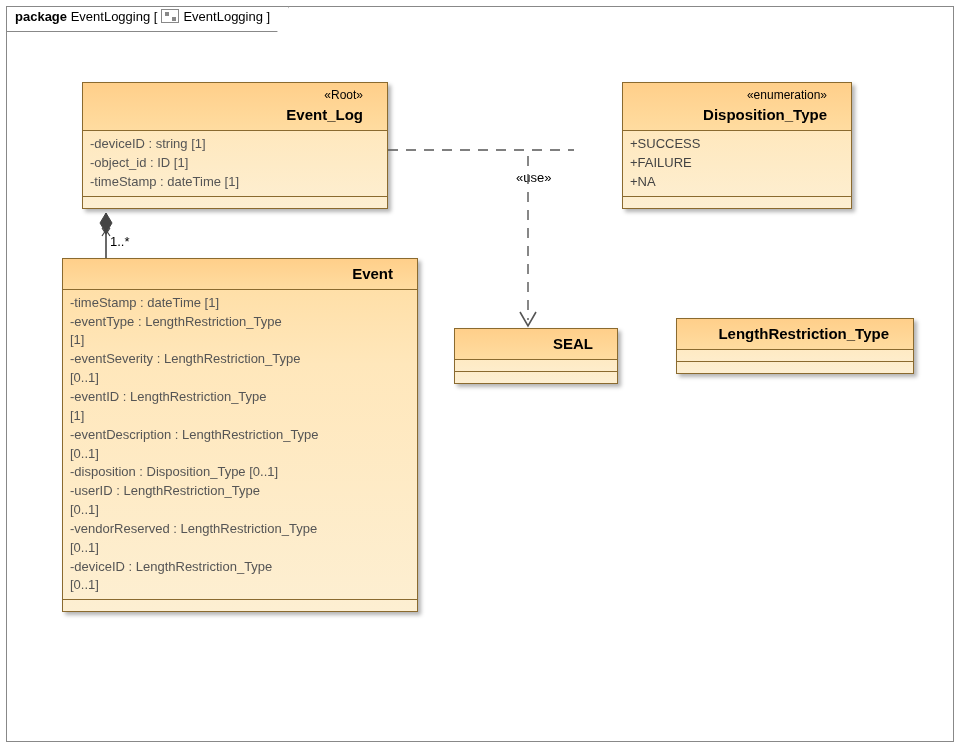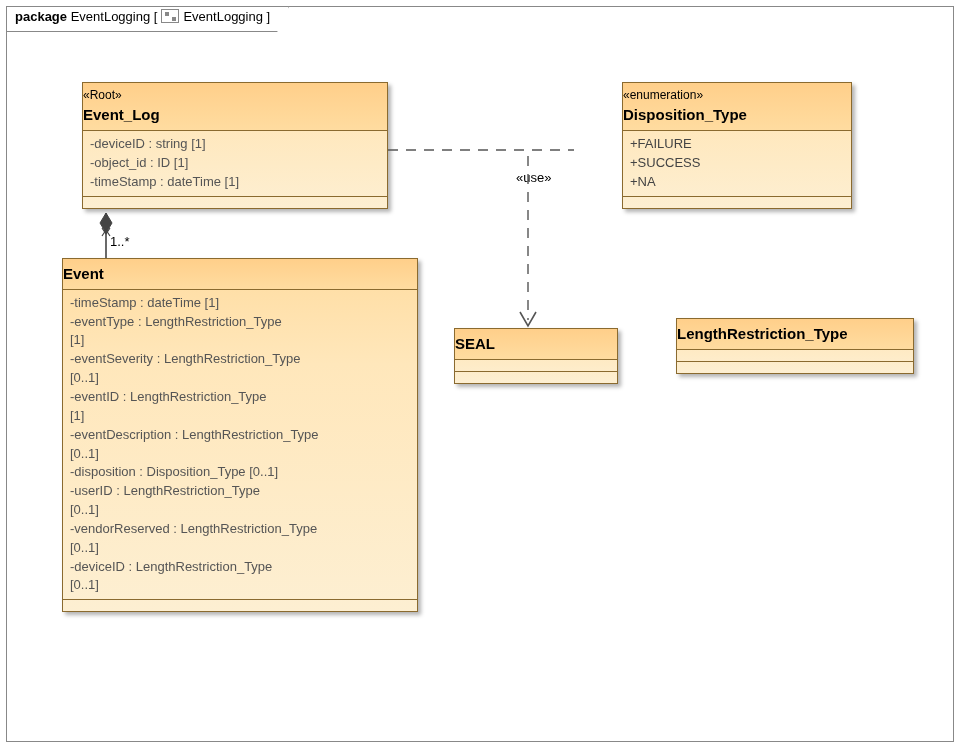--- a/index.html
+++ b/index.html
@@ -59,23 +59,23 @@
   .compartment {
     border-top: 1px solid #8a6a2f;
     padding: 4px 7px;
     color: #444;
     font-size: 13px;
     line-height: 1.45;
   }
   .compartment.header {
     background: linear-gradient(to bottom, #ffcf8a 0%, #ffdca0 100%);
     border-top: none;
-    text-align: left;
-    color: #000;
-    padding: 4px 0;
+    text-align: right;
+    color: #000;
+    padding: 4px 24px;
   }
   .header .stereo { font-size: 12px; display:block; }
   .header .name { font-weight: bold; font-size: 15px; display:block; }
   .compartment.empty { min-height: 12px; }
   .dim { color: #555; }
 
   svg.overlay {
     position: absolute;
     left: 0; top: 0;
     width: 960px; height: 748px;
@@ -118,22 +118,22 @@
   </div>
   <div class="compartment empty"></div>
 </div>
 
 <div class="uml-class" style="left:574px; top:82px; width:230px;margin-left:48px;">
   <div class="compartment header">
     <span class="stereo">«enumeration»</span>
     <span class="name">Disposition_Type</span>
   </div>
   <div class="compartment">
+    <div>+SUCCESS</div>
     <div>+FAILURE</div>
-    <div>+SUCCESS</div>
     <div>+NA</div>
   </div>
   <div class="compartment empty"></div>
 </div>
 
 <div class="uml-class" style="left:62px; top:258px; width:356px;">
   <div class="compartment header">
     <span class="name">Event</span>
   </div>
   <div class="compartment">

